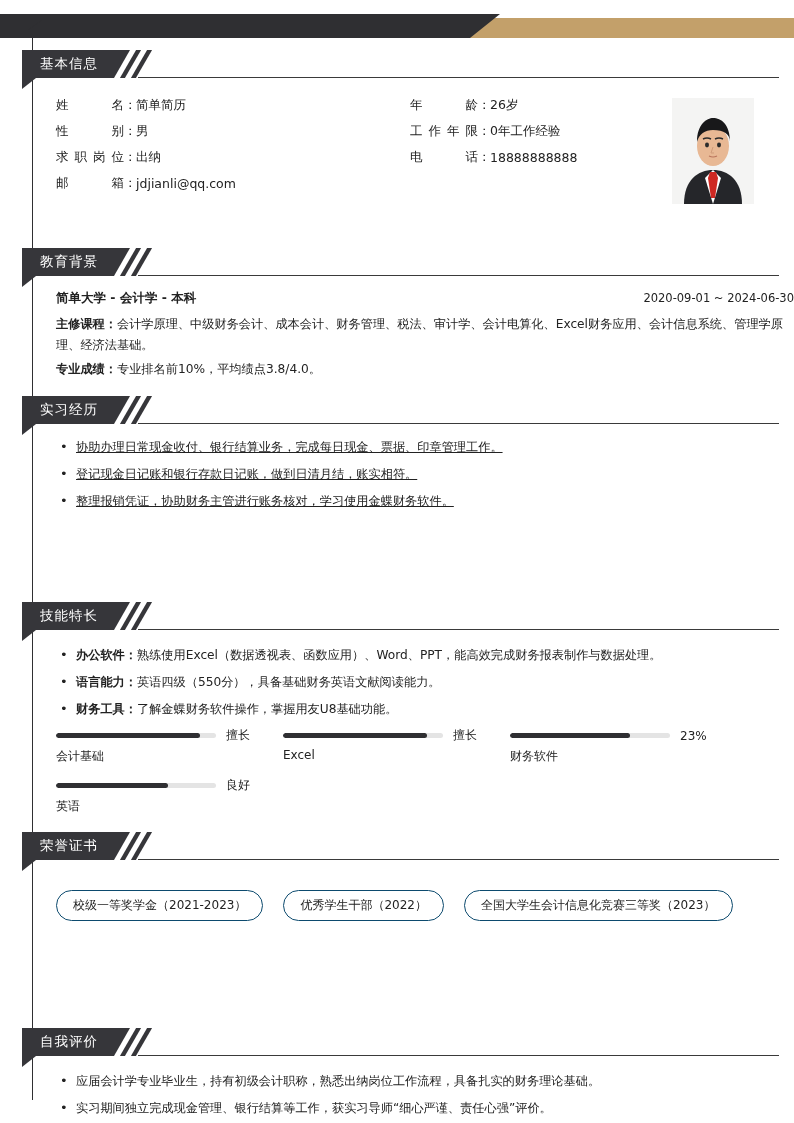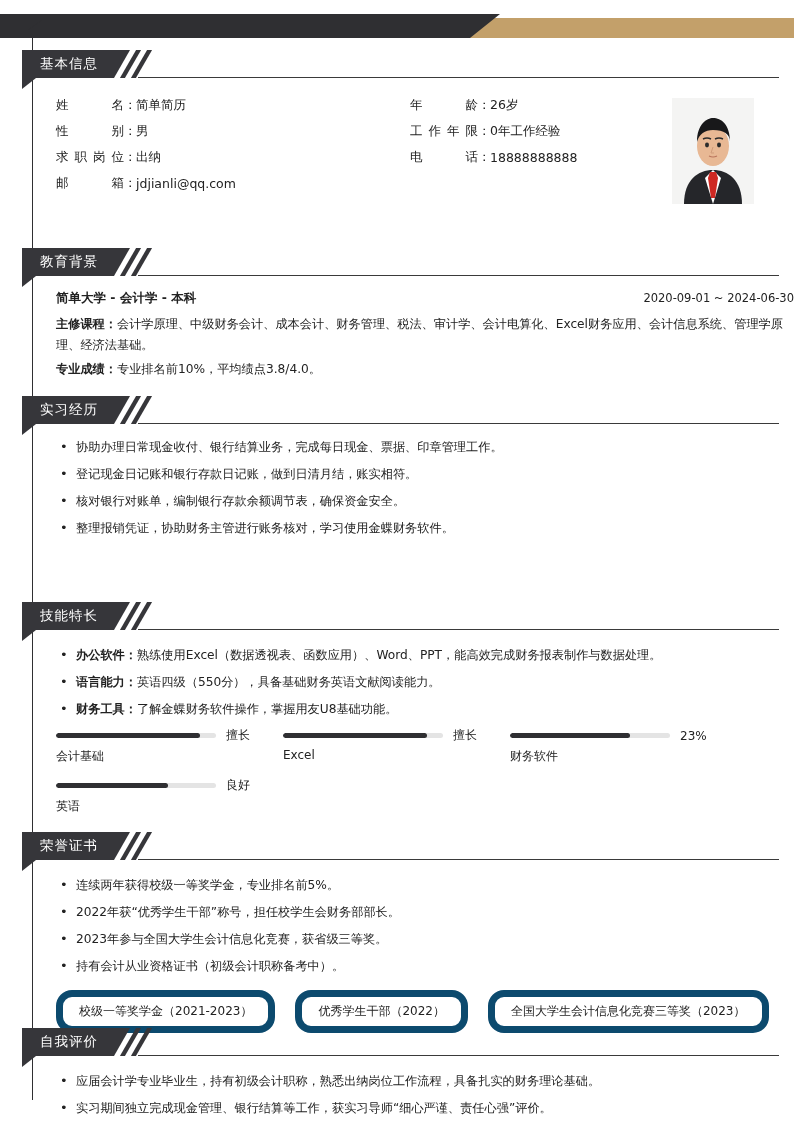--- a/index.html
+++ b/index.html
@@ -116,21 +116,21 @@
     width:160px; height:5px; background:#e4e4e4; border-radius:3px;
     overflow:hidden;
   }
   .bar-fill{ height:5px; background:#2f2f32; border-radius:3px; }
   .bar-level{ margin-left:10px; font-size:12px; white-space:nowrap; }
   .bar-name{ font-size:12px; margin-top:5px; }
 
   
   .tags{ display:flex; gap:20px; margin-top:14px; flex-wrap:wrap; }
   .tag{
-    border:7px solid #0c4a6e; border-radius:16px;
+    border:1px solid #0c4a6e; border-radius:16px;
     padding:6px 16px; font-size:12px; white-space:nowrap; color:#222;
     background:#fff;
   }
 </style>
 </head>
 <body>
 
 <div class="top-banner">
   <div class="banner-gold"></div>
   <div class="banner-dark"></div>
@@ -252,35 +252,34 @@
     </div>
     <div class="para">
       <b>主修课程：</b><span>会计学原理、中级财务会计、成本会计、财务管理、税法、审计学、会计电算化、Excel财务应用、会计信息系统、管理学原理、经济法基础。</span>
     </div>
     <div class="para">
       <b>专业成绩：</b><span>专业排名前10%，平均绩点3.8/4.0。</span>
     </div>
   </div>
 </div>
 
-<div class="section" style="top:396px;">
+<div class="section" style="top:396px;text-decoration:underline;">
   <div class="sec-head">
     <div class="sec-plate">
       <span class="sec-title">实习经历</span>
     </div>
     <div class="sec-slash s1"></div>
     <div class="sec-slash s2"></div>
     <div class="sec-tab"></div>
     <div class="sec-rule"></div>
   </div>
   <div class="sec-body" style="padding-top:12px;">
     <ul class="bullets">
       <li>协助办理日常现金收付、银行结算业务，完成每日现金、票据、印章管理工作。</li>
       <li>登记现金日记账和银行存款日记账，做到日清月结，账实相符。</li>
-      <li>核对银行对账单，编制银行存款余额调节表，确保资金安全。</li>
       <li>整理报销凭证，协助财务主管进行账务核对，学习使用金蝶财务软件。</li>
     </ul>
   </div>
 </div>
 
 <div class="section" style="top:602px;">
   <div class="sec-head">
     <div class="sec-plate">
       <span class="sec-title">技能特长</span>
     </div>
@@ -344,26 +343,20 @@
   <div class="sec-head">
     <div class="sec-plate">
       <span class="sec-title">荣誉证书</span>
     </div>
     <div class="sec-slash s1"></div>
     <div class="sec-slash s2"></div>
     <div class="sec-tab"></div>
     <div class="sec-rule"></div>
   </div>
   <div class="sec-body" style="padding-top:14px;">
-    <ul class="bullets">
-      <li>连续两年获得校级一等奖学金，专业排名前5%。</li>
-      <li>2022年获“优秀学生干部”称号，担任校学生会财务部部长。</li>
-      <li>2023年参与全国大学生会计信息化竞赛，获省级三等奖。</li>
-      <li>持有会计从业资格证书（初级会计职称备考中）。</li>
-    </ul>
     <div class="tags">
       <span class="tag">校级一等奖学金（2021-2023）</span>
       <span class="tag">优秀学生干部（2022）</span>
       <span class="tag">全国大学生会计信息化竞赛三等奖（2023）</span>
     </div>
   </div>
 </div>
 
 <div class="section" style="top:1028px;">
   <div class="sec-head">

